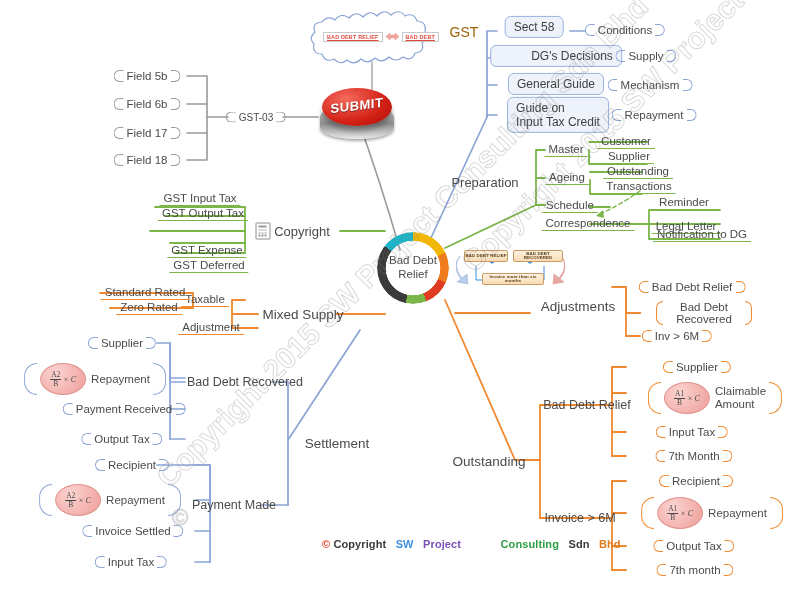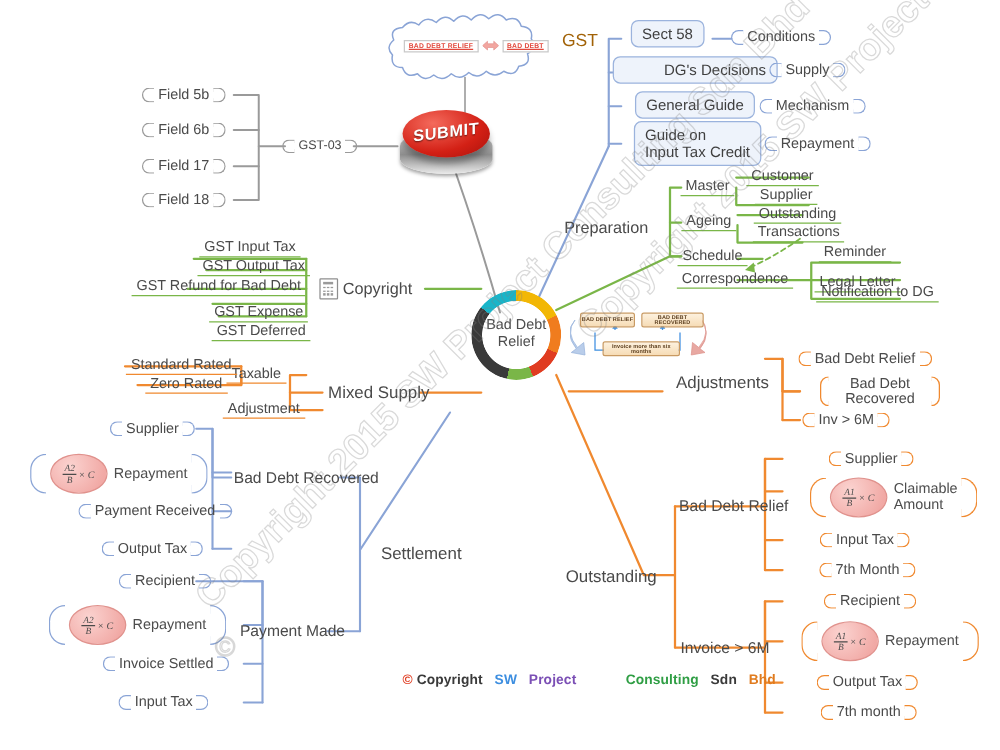--- a/index.html
+++ b/index.html
@@ -33,21 +33,21 @@
          padding:0 4px 1px 4px;white-space:nowrap;}
 
   
   .formula{position:absolute;transform:translate(-50%,-50%);display:flex;
            align-items:center;gap:5px;}
   .ell{width:44px;height:30px;border-radius:50%;
        background:radial-gradient(circle at 34% 30%,#fbd3d0,#f1a9a5 78%);
        border:1px solid #e0928d;display:flex;align-items:center;
        justify-content:center;gap:2px;}
   .frac{display:inline-flex;flex-direction:column;align-items:center;
-        font-style:italic;font-size:7.5px;line-height:1;font-family:"Liberation Serif",serif;}
+        font-size:7.5px;line-height:1;font-family:"Liberation Serif",serif;}
   .frac .num{border-bottom:1px solid #4a4a4a;padding:0 1px;}
   .frac .den{padding:0 1px;}
   .mul{font-size:8px;font-style:italic;font-family:"Liberation Serif",serif;}
   .fname{font-size:11.5px;color:#4d4d4d;line-height:1.12;}
 
   
   #center{position:absolute;left:413px;top:268px;width:72px;height:72px;
           transform:translate(-50%,-50%);border-radius:50%;}
   #center .ring{position:absolute;inset:0;border-radius:50%;
      background:conic-gradient(from -104deg,
@@ -308,21 +308,20 @@
     <i style="left:4.5px;top:8.5px;width:2px;height:1.5px;"></i>
     <i style="left:7.5px;top:8.5px;width:2px;height:1.5px;"></i>
     <i style="left:1.5px;top:11px;width:2px;height:1.5px;"></i>
     <i style="left:4.5px;top:11px;width:2px;height:1.5px;"></i>
     <i style="left:7.5px;top:11px;width:2px;height:1.5px;"></i>
   </div>
   <div class="lbl" style="left:302px;top:231px;font-size:13px;">Copyright</div>
 
   <div class="uline" style="left: 200px; top: 199px; border-bottom: 1.8px solid rgb(122, 182, 72);">GST Input Tax</div>
   <div class="uline" style="left: 203px; top: 214px; border-bottom: 1.8px solid rgb(122, 182, 72);">GST Output Tax</div>
-  <div class="uline" style="left: 175px; top: 230px; border-bottom: 1.8px solid rgb(122, 182, 72);">GST Refund for Bad Debt</div>
   <div class="uline" style="left: 207px; top: 251px; border-bottom: 1.8px solid rgb(122, 182, 72);">GST Expense</div>
   <div class="uline" style="left: 209px; top: 266px; border-bottom: 1.8px solid rgb(122, 182, 72);">GST Deferred</div>
 
   <div class="lbl" style="left:303px;top:314px;font-size:13.5px;">Mixed Supply</div>
   <div class="uline" style="left: 205px; top: 300px; border-bottom: 1.8px solid rgb(240, 137, 47);">Taxable</div>
   <div class="uline" style="left: 211px; top: 328px; border-bottom: 1.8px solid rgb(240, 137, 47);">Adjustment</div>
   <div class="uline" style="left: 145px; top: 293px; border-bottom: 1.8px solid rgb(240, 137, 47);">Standard Rated</div>
   <div class="uline" style="left: 149px; top: 308px; border-bottom: 1.8px solid rgb(240, 137, 47);">Zero Rated</div>
 
   <div class="lbl" style="left:337px;top:443px;font-size:13.5px;">Settlement</div>

